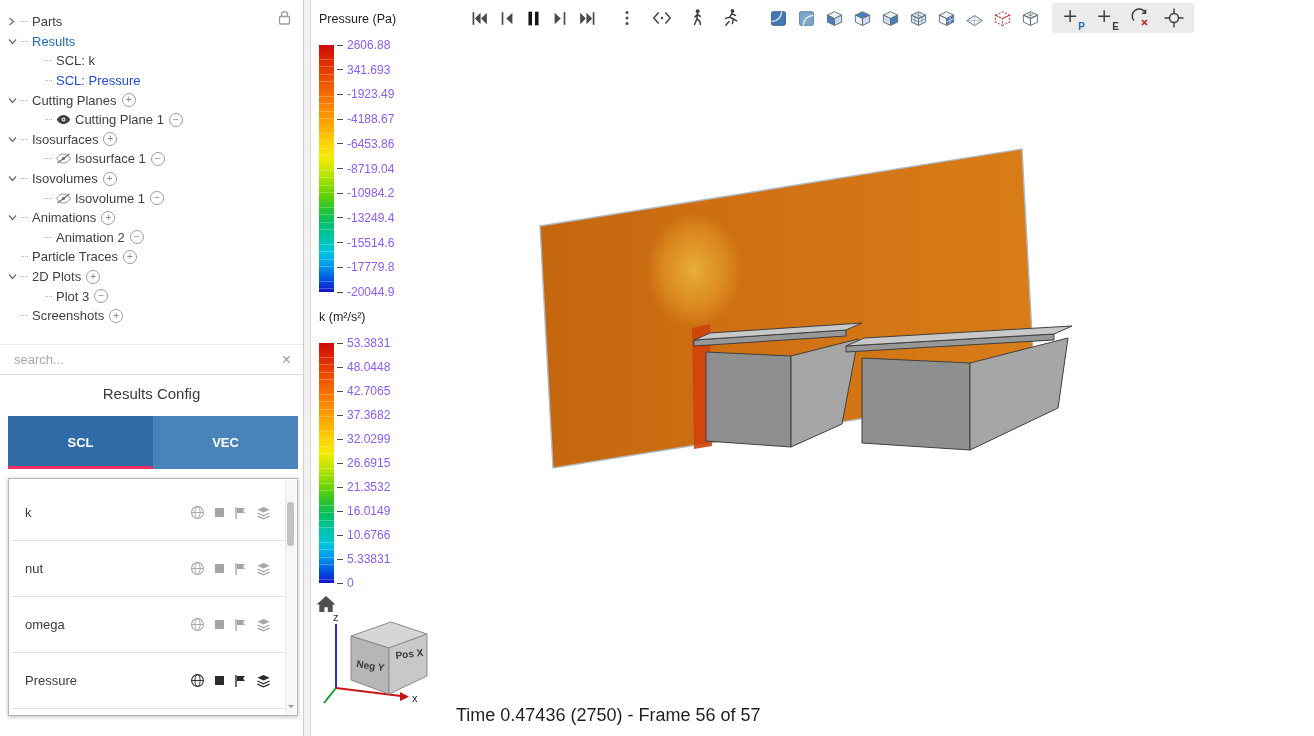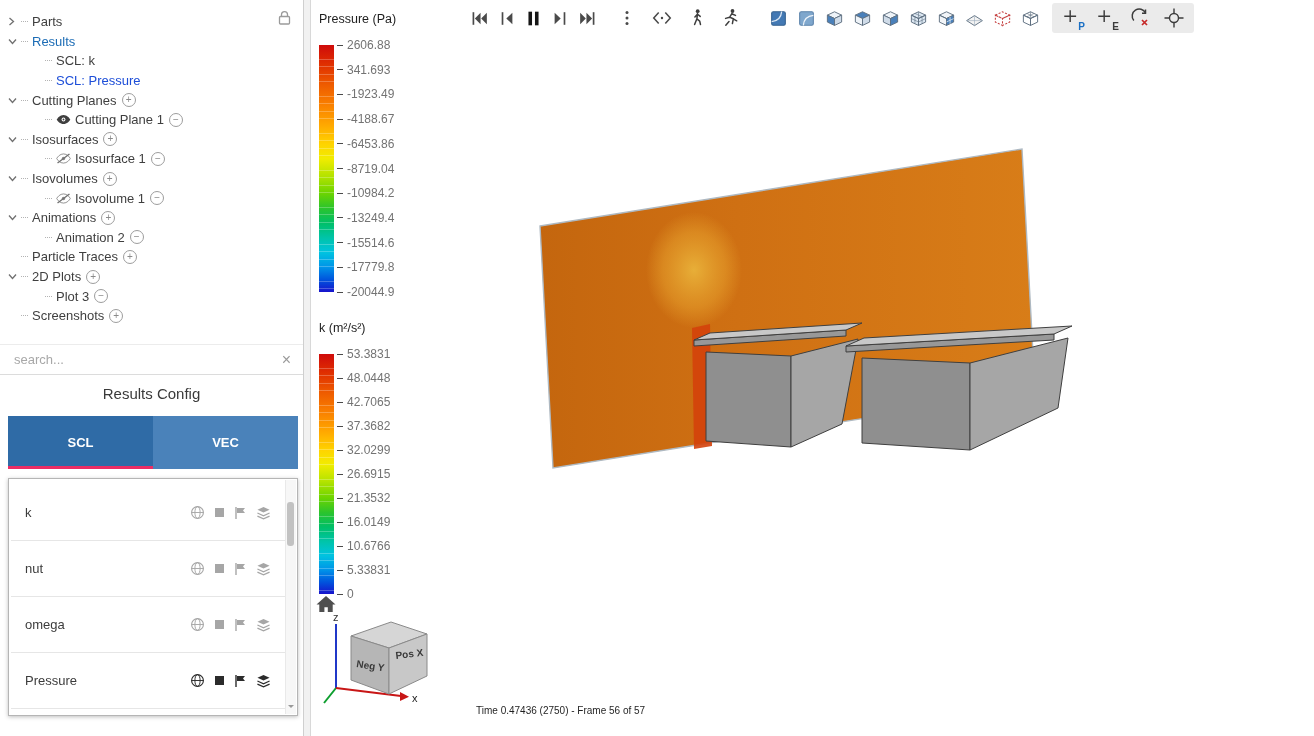--- a/index.html
+++ b/index.html
@@ -57,35 +57,35 @@
   .ml12{margin-left:12px;} .ml8{margin-left:8px;} .ml6{margin-left:6px;}
   .views{display:flex;margin-left:22px;gap:1px;}
   .probes{display:flex;align-items:center;gap:10px;margin-left:8px;background:#ebebeb;
           border-radius:3px;height:30px;padding:0 8px;}
   .pico{position:relative;width:24px;height:24px;display:flex;align-items:center;justify-content:center;cursor:pointer;}
   .pletter{position:absolute;right:-1px;bottom:-2px;font-size:10px;font-weight:bold;}
   .pletter.blue{color:#1a6fc4;} .pletter.dark{color:#3c3c3c;}
 
   .legends{position:absolute;left:8px;top:12px;z-index:5;}
   .legend{margin:0;}
-  .legend + .legend{margin-top:29px;}
+  .legend + .legend{margin-top:18px;}
   .legend-title{font-size:12.5px;color:#1e1e1e;height:15px;margin-bottom:18px;}
   .legend-body{display:flex;}
   .colorbar{width:15px;
     background-image:
       repeating-linear-gradient(180deg, rgba(255,255,255,0) 0 6.6px, rgba(255,255,255,.25) 6.6px 7.4px),
       linear-gradient(180deg,#cf0b0b 0%,#e03000 8%,#ee5b00 16%,#f97f00 24%,#ffa600 32%,#ffd300 40%,
         #f1ec00 46%,#b5e300 53%,#6cd400 60%,#2cc42c 66%,#00bf66 72%,#00c4a8 78%,
         #00c3e0 84%,#0093e8 90%,#0054dd 95%,#1713cc 100%);}
   .ticks{position:relative;width:72px;margin-left:3px;}
   .tick{position:absolute;left:0;transform:translateY(-50%);display:flex;align-items:center;
-        font-size:12px;color:#737373;white-space:nowrap;}
+        font-size:12px;color:#8b5cf6;white-space:nowrap;}
   .tick i{display:block;width:6px;height:1px;background:#4a4a4a;margin-right:4px;}
 
-  .status{position:absolute;left:145px;top:705px;font-size:10px;color:#1f1f1f;margin-left:20px;}
+  .status{position:absolute;left:145px;top:705px;font-size:18px;color:#1f1f1f;}
   .navcube{position:absolute;left:4px;top:590px;z-index:5;}
 </style>
 </head>
 <body>
 
 <div class="app">
 
   <aside class="sidebar">
     <span class="lock">
       <svg width="13" height="15" viewBox="0 0 13 15">

